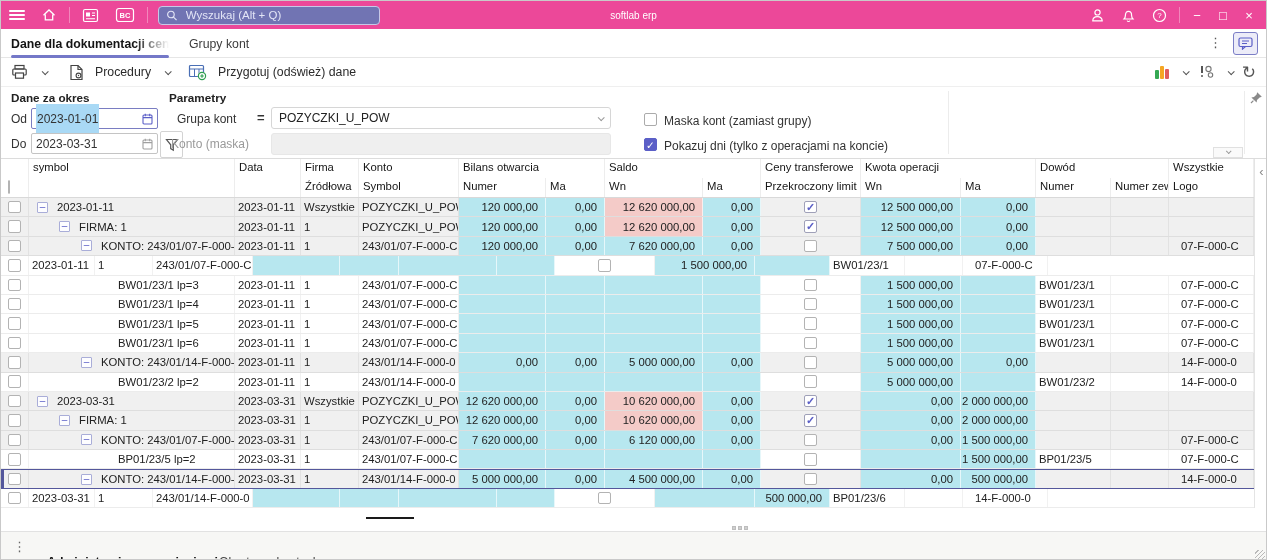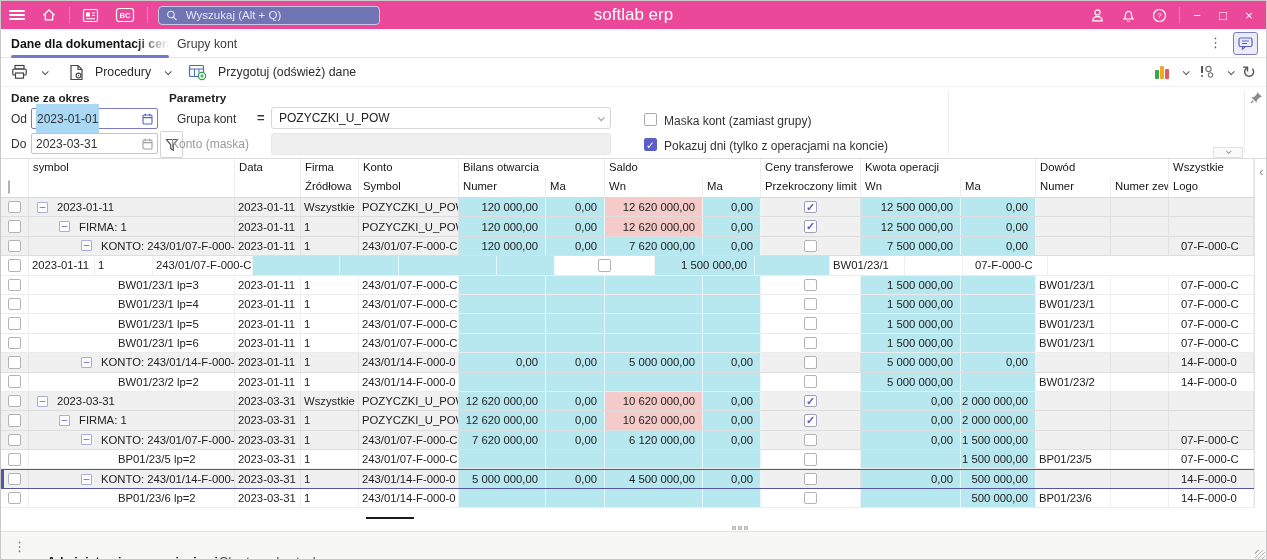--- a/index.html
+++ b/index.html
@@ -12,30 +12,30 @@
   
   .topbar{position:absolute;left:0;top:0;width:100%;height:28px;background:#ec4899;display:flex;align-items:center;}
   .tb-btn{display:flex;align-items:center;justify-content:center;height:28px;padding:0 8px;cursor:default;}
   .tb-sep{width:1px;height:16px;background:rgba(255,255,255,.35);margin:0 4px;}
   .hamburger{width:16px;height:10px;display:flex;flex-direction:column;justify-content:space-between;}
   .hamburger i{display:block;height:2px;background:#fff;border-radius:1px;}
   .searchbox{display:flex;align-items:center;gap:6px;margin-left:6px;width:222px;height:19px;
     background:#7174b3;border:1px solid #c6c8e6;border-radius:4px;padding:0 7px;}
   .searchbox input{background:transparent;border:none;outline:none;color:#eef0fb;font-size:11.5px;width:100%;font-family:"Liberation Sans",sans-serif;}
   .searchbox input::placeholder{color:#e3e5f6;opacity:1;}
-  .tb-title{position:absolute;left:0;right:0;text-align:center;color:#fff;font-size:17px;pointer-events:none;}
+  .tb-title{position:absolute;left:0;right:0;text-align:center;color:#fff;font-size:10px;pointer-events:none;}
   .tb-right{position:absolute;right:4px;top:0;height:28px;display:flex;align-items:center;}
   .winbtn{color:#fff;font-size:13px;width:26px;text-align:center;}
   
   .tabrow{position:absolute;left:0;top:28px;width:100%;height:29px;background:#fff;border-bottom:1px solid #e6e6e6;}
   .main-tab{position:absolute;top:0;height:29px;display:flex;align-items:center;font-size:12.3px;color:#3c3c3c;white-space:nowrap;}
   .main-tab.active{left:10px;width:158px;font-weight:bold;color:#141414;overflow:hidden;}
   .main-tab.active .fade{position:absolute;right:0;top:0;bottom:3px;width:34px;background:linear-gradient(to right,rgba(255,255,255,0),#fff);}
   .main-tab.active .underline{position:absolute;left:0;right:0;bottom:0;height:3px;background:#7478c8;border-radius:2px;}
-  .main-tab.second{left:176px;}
+  .main-tab.second{left:188px;}
   .kebab{position:absolute;right:44px;top:6px;font-size:13px;color:#555;}
   .chatbtn{position:absolute;right:8px;top:3px;width:25px;height:23px;border:1px solid #7b7ec6;border-radius:3px;background:#ececf8;display:flex;align-items:center;justify-content:center;}
   
   .toolbar{position:absolute;left:0;top:57px;width:100%;height:29px;background:#fff;border-bottom:1px solid #efefef;display:flex;align-items:center;font-size:12.3px;color:#2b2b2b;}
   .tool{display:flex;align-items:center;gap:11px;margin-left:10px;white-space:nowrap;}
   .chev{width:5px;height:5px;border-right:1.4px solid #555;border-bottom:1.4px solid #555;transform:rotate(45deg) translateY(-1px);display:inline-block;margin-left:3px;}
   .tools-right{position:absolute;right:10px;display:flex;align-items:center;gap:9px;}
   .charticon{display:flex;align-items:flex-end;gap:1.5px;height:14px;}
   .charticon i{display:block;width:3.5px;border-radius:1px;}
   .grip-corner{position:absolute;right:1px;bottom:1px;width:10px;height:10px;
@@ -682,23 +682,20 @@
           <div class="cell num cyan w-kwn">0,00</div>
           <div class="cell num cyan w-kma">500 000,00</div>
           <div class="cell w-numer"></div>
           <div class="cell w-nzew"></div>
           <div class="cell c-logo w-logo">14-F-000-0</div>
         </div>
         <div class="trow">
           <div class="cell c-sel w-sel">
             <span class="cbx"></span>
           </div>
-          <div class="cell c-symbol w-symbol lvl3">
-            <span>BP01/23/6 lp=2</span>
-          </div>
           <div class="cell w-data">2023-03-31</div>
           <div class="cell w-firma">1</div>
           <div class="cell w-konto">243/01/14-F-000-0</div>
           <div class="cell num cyan w-bow"></div>
           <div class="cell num cyan w-bom"></div>
           <div class="cell num cyan w-swn"></div>
           <div class="cell num cyan w-sma"></div>
           <div class="cell c-limit w-limit">
             <span class="cbx"></span>
           </div>

